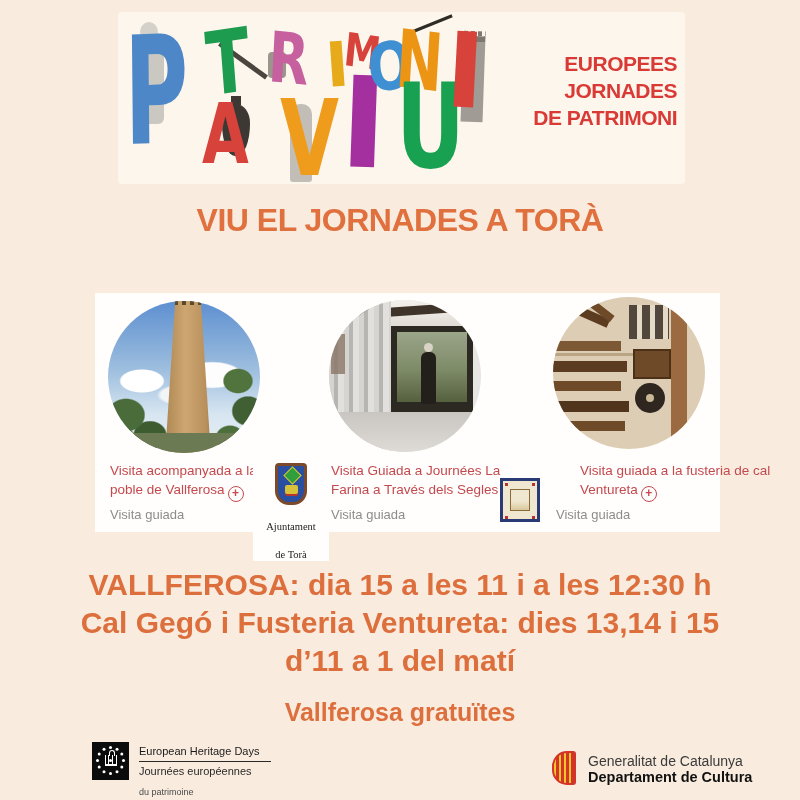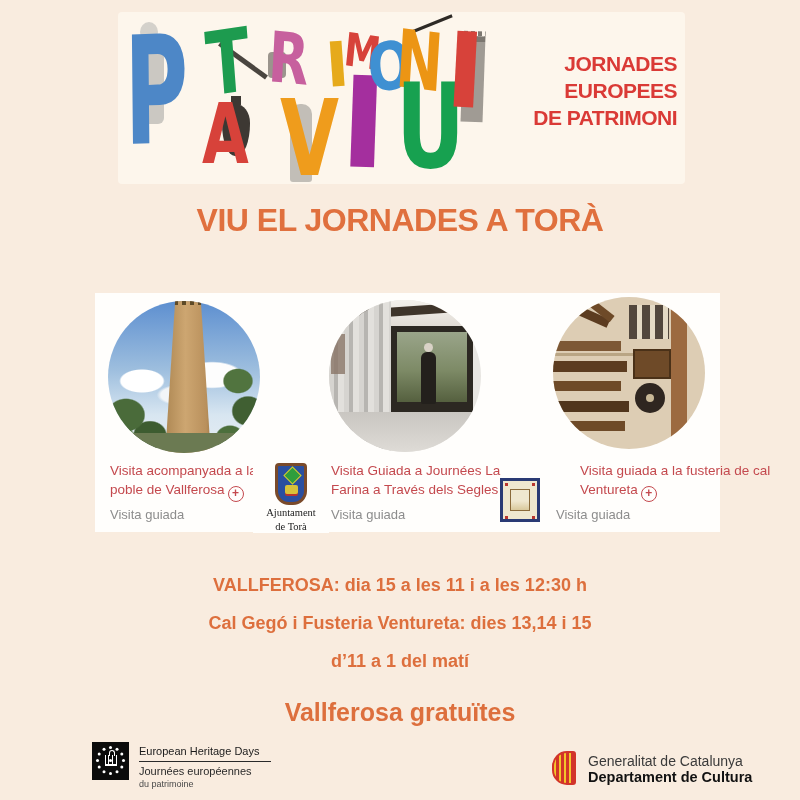--- a/index.html
+++ b/index.html
@@ -104,48 +104,48 @@
   .cy1{left:15px;top:214px;} .cy2{left:236px;top:214px;} .cy3{left:461px;top:214px;}
 
   
   .ajt{position:absolute;left:158px;top:170px;width:76px;text-align:center;background:#fffefc;}
   .ajt-shield{width:32px;height:42px;margin:0 auto;background:#2a4fa0;border:3px solid #7a4a2a;
      border-radius:4px 4px 14px 14px;position:relative;box-sizing:border-box;}
   .ajt-shield:before{content:"";position:absolute;left:8px;top:3px;width:11px;height:11px;background:#2f9e3c;
      transform:rotate(45deg);border:1px solid #d8c23a;}
   .ajt-shield:after{content:"";position:absolute;left:7px;top:19px;width:13px;height:9px;background:#d8c23a;
      border-radius:2px;box-shadow:0 2px 0 #b8352e;}
-  .ajt-text{font-family:"Liberation Serif",serif;font-size:10.5px;line-height:12px;color:#222;margin-top:2px;}
+  .ajt-text{font-family:"Liberation Serif",serif;font-size:10.5px;line-height:12px;color:#222;margin-top:16px;}
   .seal{position:absolute;left:405px;top:185px;width:40px;height:44px;background:#efe7cf;border:3px solid #2a3a74;
      box-sizing:border-box;}
   .seal:before{content:"";position:absolute;left:7px;top:8px;width:18px;height:20px;border:1px solid #8a6a3a;
      background:linear-gradient(#efe7cf 55%,#d9c89c);}
   .seal:after{content:"";position:absolute;left:2px;top:2px;width:3px;height:3px;background:#b8352e;
      box-shadow:27px 0 #b8352e,0 33px #b8352e,27px 33px #b8352e;}
 
   
   .schedule{position:absolute;left:0;right:0;top:566px;text-align:center;color:#dd6f3d;font-weight:bold;
-     font-size:18px;line-height:38px;}
+     font-size:30px;line-height:38px;}
   .free-note{position:absolute;left:0;right:0;top:698px;text-align:center;color:#dd6f3d;font-weight:bold;font-size:25px;}
 
   
   .ehd{position:absolute;left:92px;top:742px;display:flex;gap:10px;}
   .ehd-logo{width:37px;height:38px;background:#0b0b0b;position:relative;flex:none;}
   .ehd-star{position:absolute;left:17px;top:17px;width:3px;height:3px;background:#fff;border-radius:50%;
      box-shadow:0 -13px #fff,6.5px -11.3px #fff,11.3px -6.5px #fff,13px 0 #fff,11.3px 6.5px #fff,6.5px 11.3px #fff,
      0 13px #fff,-6.5px 11.3px #fff,-11.3px 6.5px #fff,-13px 0 #fff,-11.3px -6.5px #fff,-6.5px -11.3px #fff;}
   .ehd-bldg{position:absolute;left:13px;top:13px;width:12px;height:11px;
      background:linear-gradient(90deg,#fff 0 1px,transparent 1px 3px,#fff 3px 4px,transparent 4px 7px,#fff 7px 8px,
      transparent 8px 11px,#fff 11px 12px),linear-gradient(transparent 0 9px,#fff 9px 10px);}
   .ehd-bldg:before{content:"";position:absolute;left:4px;top:-5px;width:4px;height:5px;border:1px solid #fff;border-bottom:none;border-radius:3px 3px 0 0;}
   .ehd-text{font-size:11px;color:#1a1a1a;padding-top:3px;}
   .ehd-l1{margin-bottom:2px;}
   .ehd-div{width:132px;border-top:1.5px solid #2a2a2a;margin:4px 0 3px;}
   .ehd-l2{font-size:11px;color:#2a2a2a;}
-  .ehd-l3{font-size:9px;color:#4a4a4a;margin-top:2px;}
+  .ehd-l3{font-size:9px;color:#4a4a4a;margin-top:10px;}
   .gencat{position:absolute;left:552px;top:751px;display:flex;gap:12px;align-items:flex-start;}
   .gc-shield{width:24px;height:34px;flex:none;border:2.5px solid #d2342a;border-radius:15px 3px 3px 15px;
      background:repeating-linear-gradient(90deg,#f3c52a 0 2.5px,#d2342a 2.5px 5px);box-sizing:border-box;}
   .gc-text{padding-top:2px;}
   .gc-l1{font-size:14px;color:#3a3a3a;line-height:16px;}
   .gc-l2{font-size:14.5px;font-weight:bold;color:#111;line-height:17px;}
 </style>
 </head>
 <body>
 
@@ -167,22 +167,22 @@
         <span class="lg lg4" style="color: rgb(230, 170, 27);">I</span>
         <span class="lg lg5" style="color: rgb(239, 156, 28);">V</span>
         <span class="lg lg6" style="color: rgb(215, 66, 58);">M</span>
         <span class="lg lg7" style="color: rgb(164, 47, 158);">I</span>
         <span class="lg lg8" style="color: rgb(63, 144, 210);">O</span>
         <span class="lg lg9" style="color: rgb(236, 149, 20);">N</span>
         <span class="lg lg10" style="color: rgb(23, 161, 80);">U</span>
         <span class="lg lg11" style="color: rgb(215, 66, 58);">I</span>
       </div>
     <div class="banner-right">
+      <div class="banner-sub">EUROPEES</div>
       <div class="banner-sub">JORNADES</div>
-      <div class="banner-sub">EUROPEES</div>
       <div class="banner-sub">DE PATRIMONI</div>
     </div>
   </div>
 
   <div class="heading">VIU EL JORNADES A TORÀ</div>
 
   <div class="strip">
 
     <div class="photo photo1">
       <div class="ph p1-cloud"></div>

